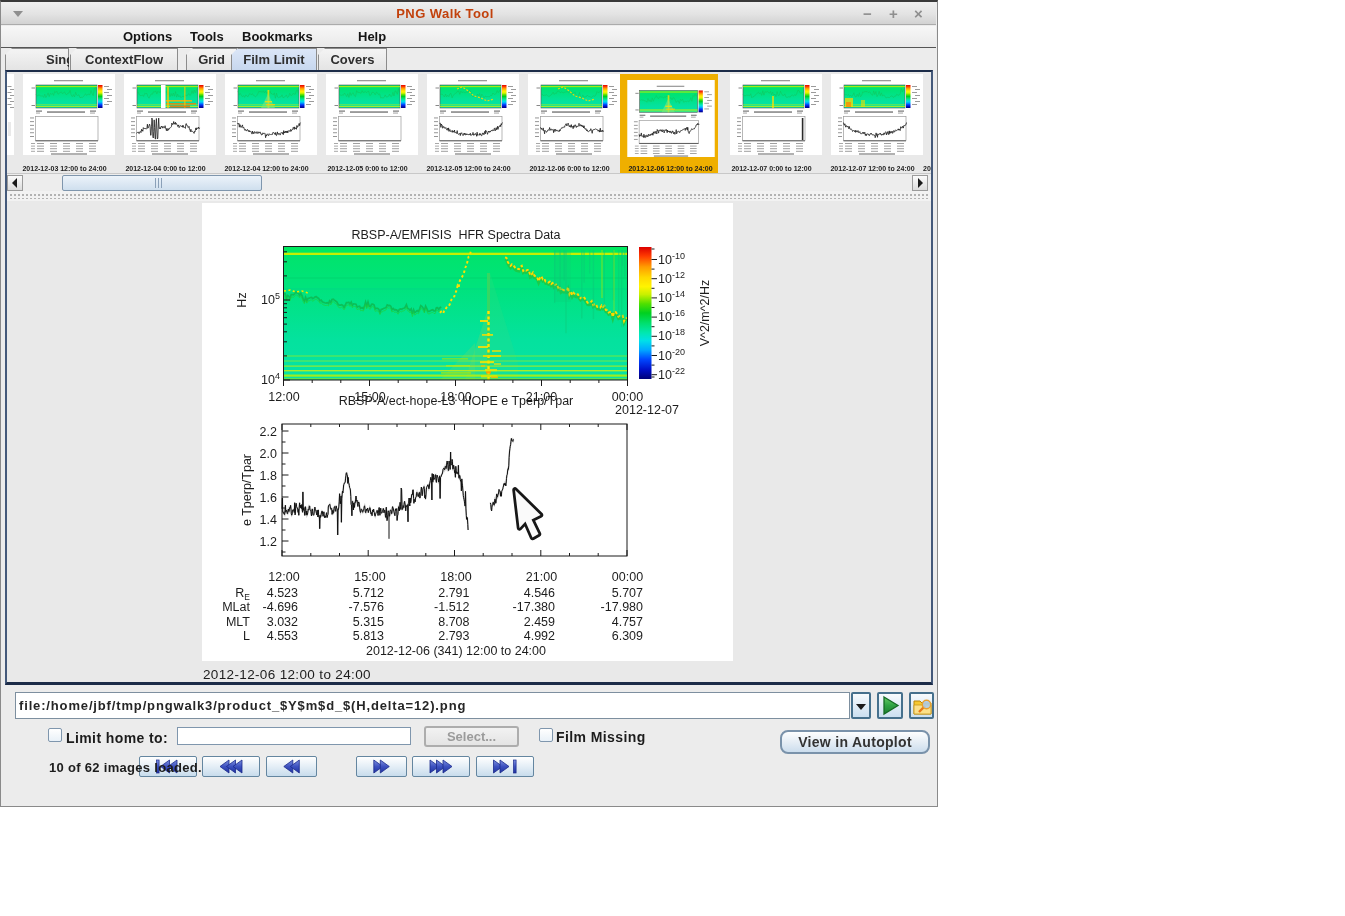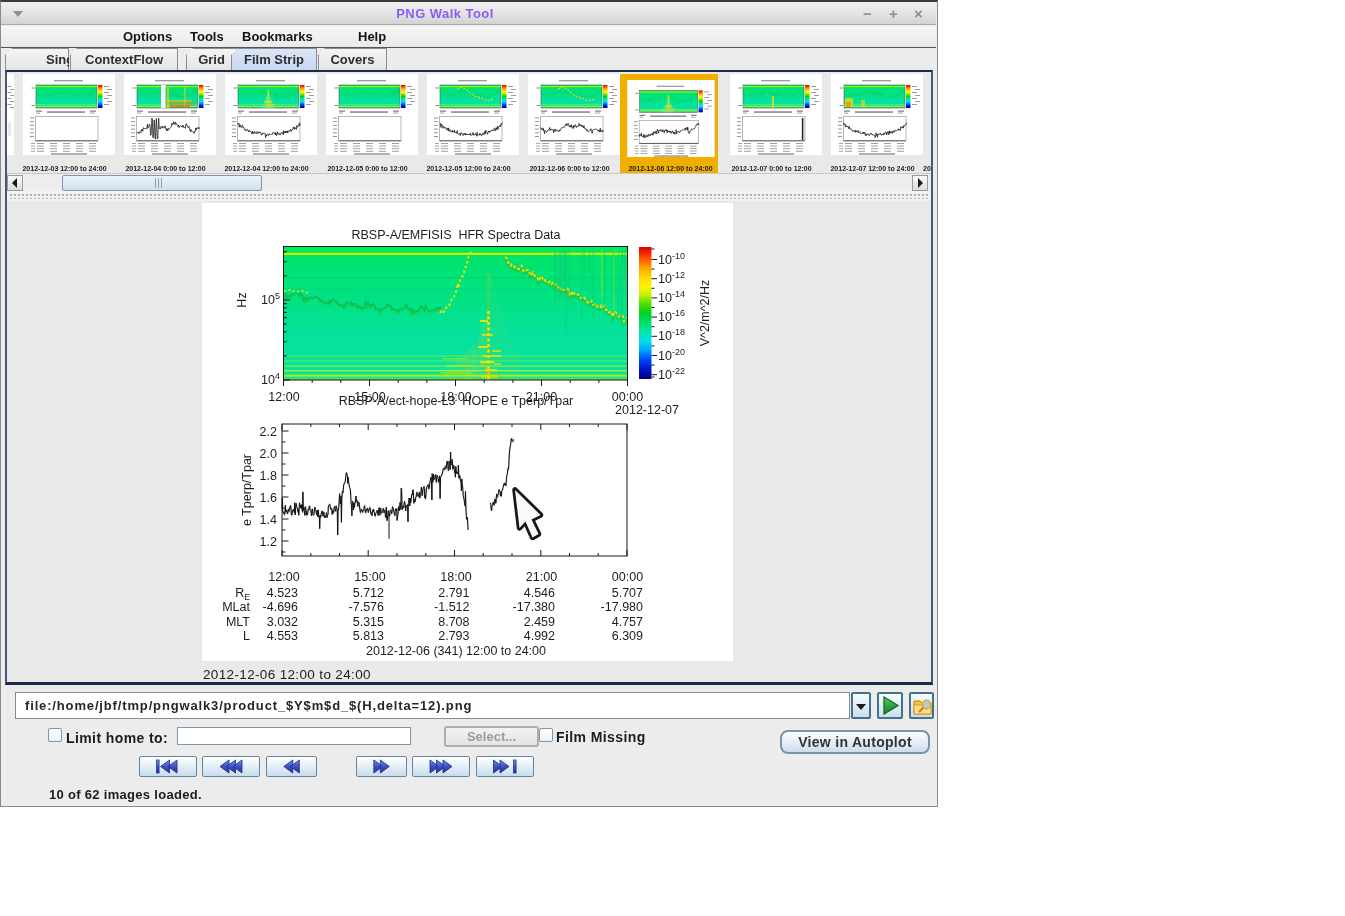--- a/index.html
+++ b/index.html
@@ -1,19 +1,19 @@
 <!DOCTYPE html>
 <html><head><meta charset="utf-8"><style>
 * { margin:0; padding:0; box-sizing:border-box; }
 html,body { background:#fff; width:1345px; height:916px; font-family:"Liberation Sans", sans-serif; }
 #win { position:absolute; left:0; top:0; width:938px; height:807px; background:#ececec; }
 .ab { position:absolute; }
 #titlebar { left:0; top:0; width:936px; height:25px;
   background:linear-gradient(#f0f0f0,#e3e3e3 55%,#d2d2d2); border-top:2px solid #3c3c3c; border-bottom:1px solid #ababab; }
-#title { left:0; top:6px; width:890px; text-align:center; font-weight:bold; font-size:13px; letter-spacing:0.45px; color:#8b5cf6; }
+#title { left:0; top:6px; width:890px; text-align:center; font-weight:bold; font-size:13px; letter-spacing:0.45px; color:#c2410c; }
 .tbtn { top:5px;  font-weight:bold; font-size:15px; color:#8f8f8f; }
 #menubar { left:0; top:26px; width:936px; height:21px; background:linear-gradient(#f7f7f7,#e9e9e9); }
 .mi { top:29px; font-weight:bold; font-size:13px; color:#141414; }
 #tabrow { left:0; top:47px; width:936px; height:23px; background:#ececec; border-top:1px solid #555; }
 .tab { top:48px; height:22px; background:linear-gradient(#f4f4f4,#e4e4e4); border:1px solid #8c8c8c; border-bottom:none;
   font-weight:bold; font-size:13px; color:#2e2e2e; text-align:center; padding-top:3px;
   clip-path:polygon(0 100%, 0 7px, 7px 0, 100% 0, 100% 100%); }
 .tabsel { background:linear-gradient(#dbe6f7,#c7d7ee); }
 #content { left:5px; top:70px; width:928px; height:615px; border:2px solid #44597a; border-top:2px solid #1f2f4a; background:#e9e9e9; }
 #strip { left:0; top:0; width:924px; height:101px; background:#e9e9e9; overflow:hidden; }
@@ -21,52 +21,52 @@
 #selcell { left:613px; top:2px; width:98px; height:99px; background:#efaf00; }
 #scroll { left:0; top:101px; width:924px; height:18px; background:#ededed; border-top:1px solid #c8c8c8; }
 .sbtn { top:1px; width:16px; height:16px; background:linear-gradient(#fbfbfb,#dcdcdc); border:1px solid #9b9b9b; }
 #sthumb { left:55px; top:1px; width:200px; height:16px; background:linear-gradient(#ecf3fa,#cfdfee); border:1px solid #7f96ad; border-radius:2px; }
 #split { left:0; top:119px; width:924px; height:10px; background:#f2f2f2; }
 #splitdots { left:2px; top:2px; width:920px; height:6px;
   background-image:radial-gradient(circle, #b2b2b2 0.9px, rgba(0,0,0,0) 1.1px); background-size:4px 4px; }
 #mainarea { left:0; top:129px; width:924px; height:482px; background:#e9e9e9; }
 #statusdate { left:196px; top:595px; font-size:13.5px; letter-spacing:0.35px; color:#1c1c1c; }
 #pathfield { left:15px; top:692px; width:835px; height:27px; background:#fff; border:1px solid #7d8f9f;
-  font-weight:bold; font-size:13px; letter-spacing:0.85px; color:#262626; padding:5px 0 0 9px; white-space:nowrap; overflow:hidden; }
+  font-weight:bold; font-size:13px; letter-spacing:0.85px; color:#262626; padding:5px 0 0 3px; white-space:nowrap; overflow:hidden; }
 .blub { background:linear-gradient(#f8fbfd,#e3eef7 45%,#cbdff0); border:2px solid #46708c; border-radius:2px; }
 .cb { width:14px; height:14px; background:linear-gradient(#ffffff,#e9f1f8); border:1px solid #7f96ad; border-radius:2px; }
 .blab { font-weight:bold; font-size:14px; letter-spacing:0.4px; color:#1c1c1c; }
 #limitin { left:177px; top:727px; width:234px; height:18px; background:#fff; border:1px solid #7f96ad; }
 #selbtn { left:424px; top:726px; width:95px; height:21px; background:linear-gradient(#f2f2f2,#e4e4e4); border:2px solid #adadad;
-  border-radius:3px; font-weight:bold; font-size:13px; color:#9b9b9b; text-align:center; padding-top:1px;margin-left:20px; }
+  border-radius:3px; font-weight:bold; font-size:13px; color:#9b9b9b; text-align:center; padding-top:1px; }
 #viewbtn { left:780px; top:730px; width:150px; height:24px; background:linear-gradient(#fdfefe,#e8eff6 45%,#ccdded);
   border:2px solid #7a92aa; border-radius:8px; font-weight:bold; font-size:14px; letter-spacing:0.3px; color:#333; text-align:center; padding-top:2px; }
 .vcr { top:756px; height:21px; background:linear-gradient(#ffffff,#e4eef6 50%,#c8dcec); border:1px solid #6486a0; border-radius:2px; }
-#loadstat { left:49px; top:787px; font-weight:bold; font-size:13px; letter-spacing:0.3px; color:#1c1c1c; }
+#loadstat { left:49px; top:760px; font-weight:bold; font-size:13px; letter-spacing:0.3px; color:#1c1c1c; }
 svg { display:block; }
 </style></head><body>
 <div id="win">
 <div class="ab" id="titlebar"></div>
 <div class="ab" style="left:13px;top:11px;width:0;height:0;border-left:5px solid rgba(0,0,0,0);border-right:5px solid rgba(0,0,0,0);border-top:6px solid #8f8f8f;"></div>
 <div class="ab" id="title">PNG Walk Tool</div>
 <div class="ab tbtn" style="left:863px;">−</div>
 <div class="ab tbtn" style="left:889px;">+</div>
 <div class="ab tbtn" style="left:914px;">×</div>
 <div class="ab" id="menubar"></div>
 <div class="ab mi" style="left:10px;margin-top:37px;">File</div>
 <div class="ab mi" style="left:48px;margin-top:48px;">Navigate</div>
 <div class="ab mi" style="left:123px;">Options</div>
 <div class="ab mi" style="left:190px;">Tools</div>
 <div class="ab mi" style="left:242px;">Bookmarks</div>
 <div class="ab mi" style="left:334px;padding-left:24px;">Help</div>
 <div class="ab" id="tabrow"></div>
 <div class="ab tab" style="left:5px;width:64px;padding-left:40px;">Single</div>
 <div class="ab tab" style="left:70px;width:108px;">ContextFlow</div>
 <div class="ab tab" style="left:186px;width:51px;">Grid</div>
-<div class="ab tab tabsel" style="left:231px;width:86px;">Film Strip</div>
+<div class="ab tab tabsel" style="left:231px;width:86px;">Film Limit</div>
 <div class="ab tab" style="left:318px;width:69px;">Covers</div>
 <div class="ab" id="content">
 <div class="ab" id="strip">
 <div class="ab" id="selcell"></div>
 <svg width="0" height="0" style="position:absolute">
           <defs>
 <linearGradient id="cbg" x1="0" y1="0" x2="0" y2="1">
 <stop offset="0" stop-color="#dc0000"></stop>
               <stop offset="0.07" stop-color="#ff3c00"></stop>
 <stop offset="0.15" stop-color="#ff9c00"></stop>

